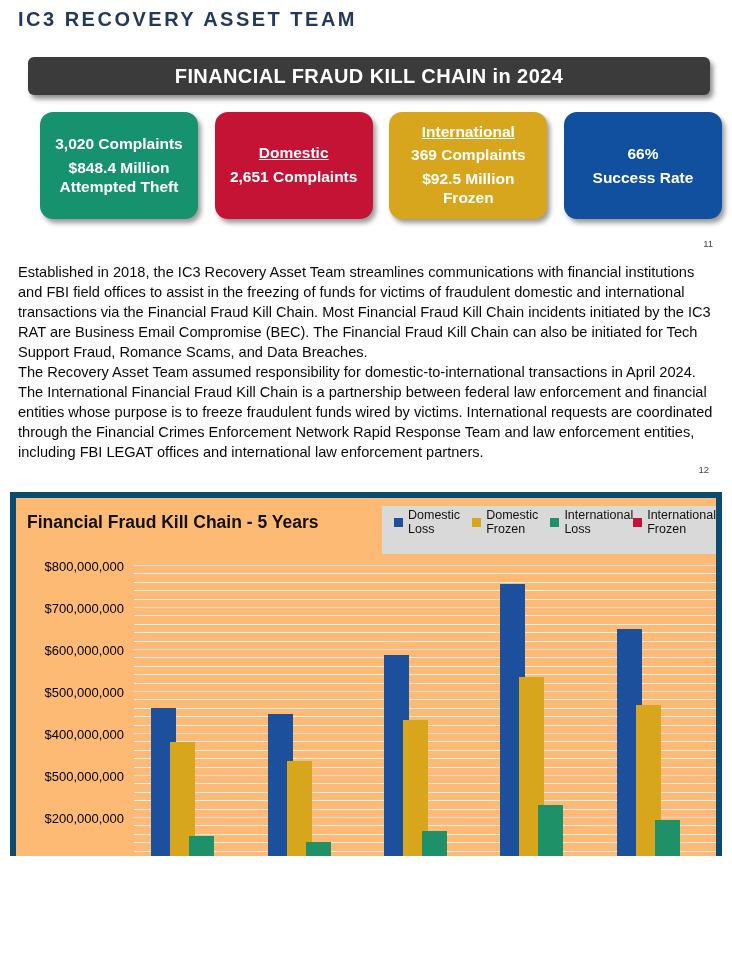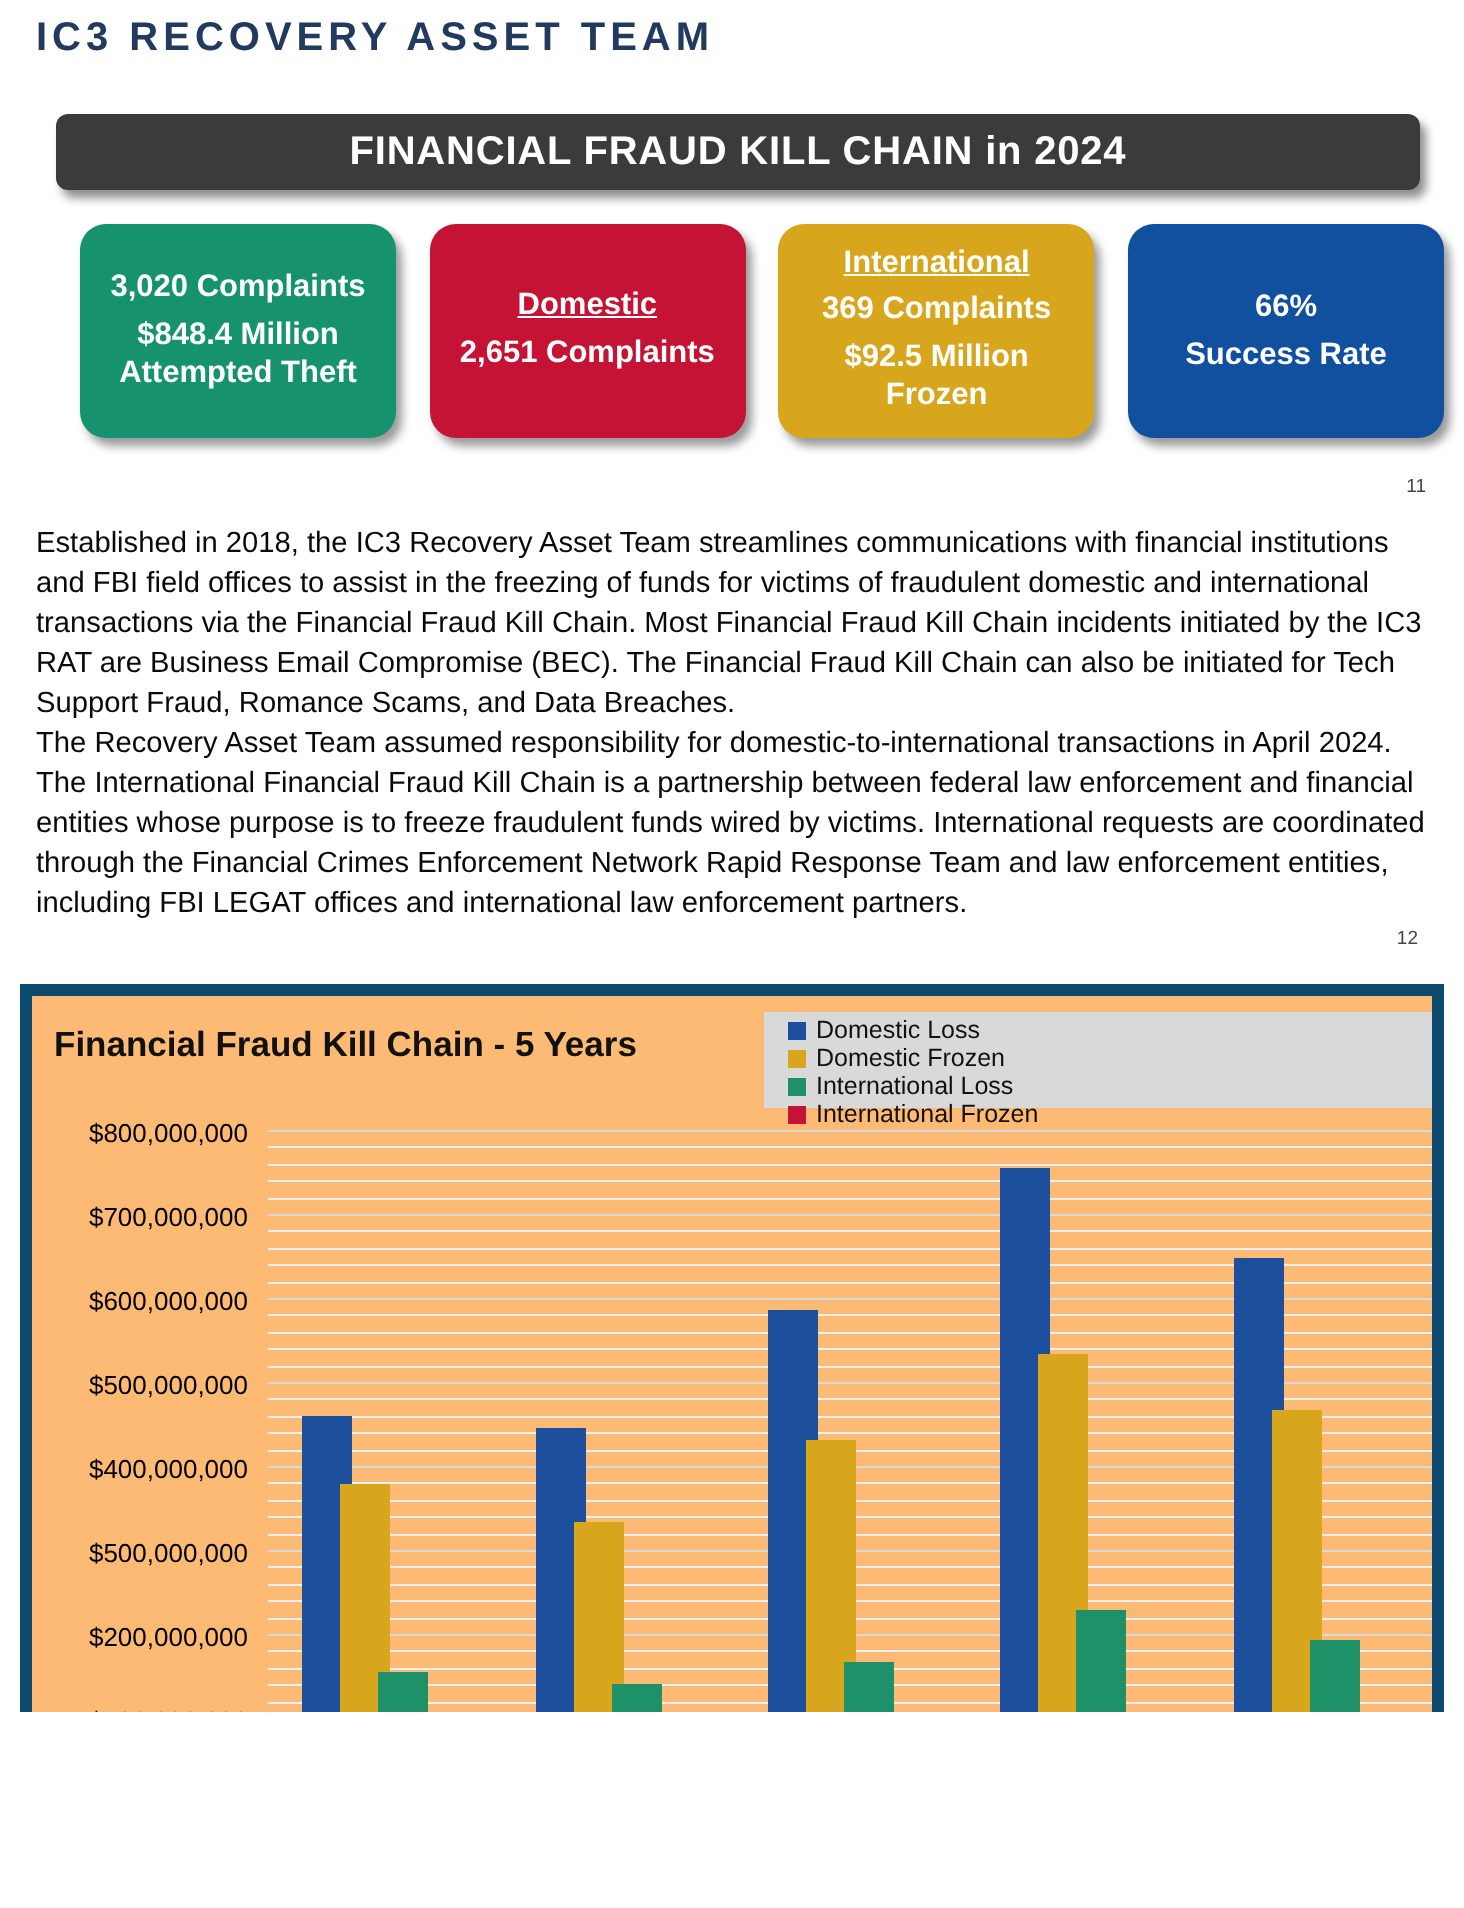--- a/index.html
+++ b/index.html
@@ -28,21 +28,21 @@
   #note-12 { right:23px; top:464px; }
 
   .body-text { position:absolute; left:18px; top:262px; width:702px;
     font-size:14.6px; line-height:20px; color:#0a0a0a; }
   .body-text p { margin:0; }
 
   .chart-box { position:absolute; left:10px; top:492px; width:712px; height:443px;
     background:#fdba74; border:6px solid #0c4a6e; }
   .chart-title { position:absolute; left:11px; top:14px; font-size:17.5px; font-weight:bold; color:#111; }
   .legend { position:absolute; left:366px; top:8px; width:334px; height:48px; background:#d9d9d9;
-    display:grid; grid-template-columns:1fr; grid-template-rows:1fr 1fr; align-items:center;
+    display:grid; grid-template-columns:1fr 1fr 1fr 1fr; grid-template-rows:1fr 1fr; align-items:center;
     padding:2px 0 2px 12px; }
   .legend-item { display:flex; align-items:center; gap:5px; font-size:12.5px; color:#111; }
   .legend-swatch { width:9px; height:9px; display:inline-block; flex:0 0 auto; }
 
   .y-labels { position:absolute; left:0; top:68px; width:108px; height:336px; }
   .y-label { position:absolute; right:0; width:108px; text-align:right; font-size:13px; color:#000; }
 
   .plot { position:absolute; left:118px; top:68px; width:582px; height:336px; }
   .gridline { position:absolute; left:0; width:100%; height:1px; background:#efefef; }
   .gridline.major { background:#d9d9d9; }

